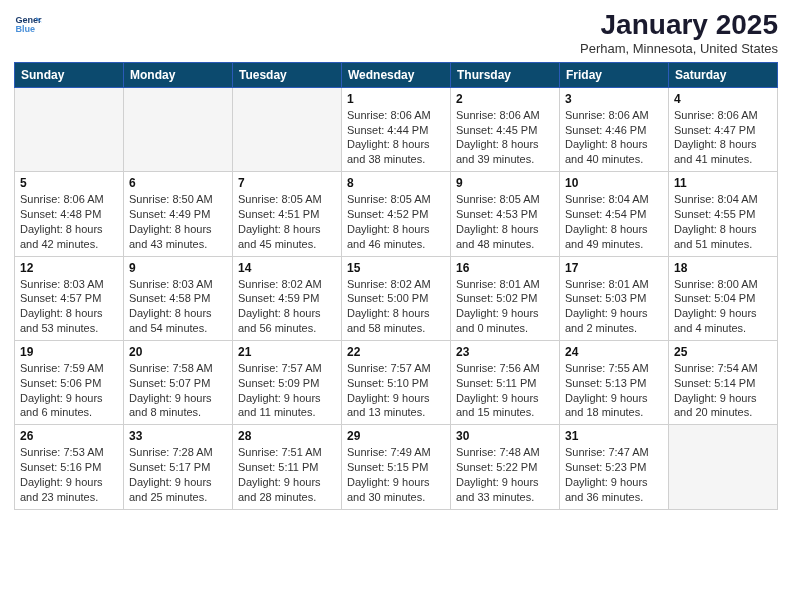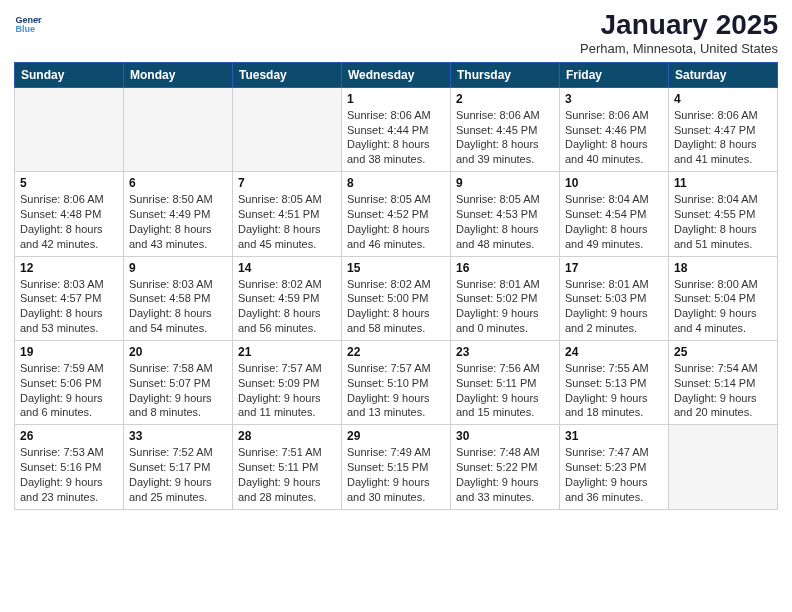--- a/index.html
+++ b/index.html
@@ -304,21 +304,21 @@
         <tr>
           <td>
             <div class="day-num">26</div>
             <div class="day-info">Sunrise: 7:53 AM
 Sunset: 5:16 PM
 Daylight: 9 hours
 and 23 minutes.</div>
           </td>
           <td>
             <div class="day-num">33</div>
-            <div class="day-info">Sunrise: 7:52 AM
+            <div class="day-info">Sunrise: 7:28 AM
 Sunset: 5:17 PM
 Daylight: 9 hours
 and 25 minutes.</div>
           </td>
           <td>
             <div class="day-num">28</div>
             <div class="day-info">Sunrise: 7:51 AM
 Sunset: 5:11 PM
 Daylight: 9 hours
 and 28 minutes.</div>

